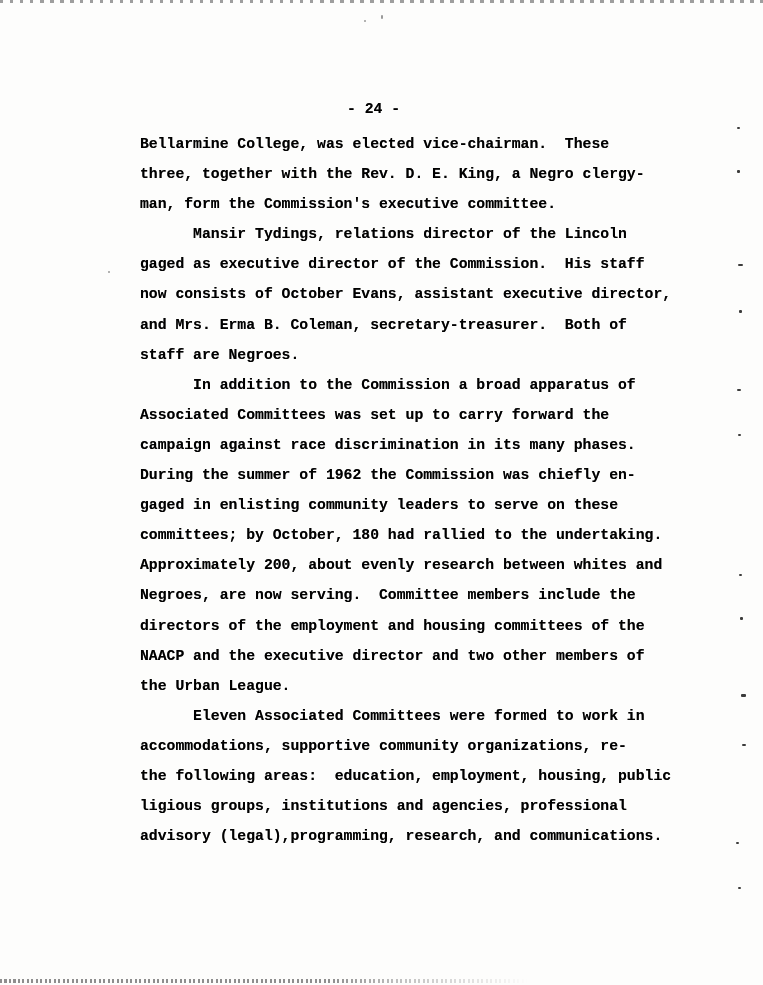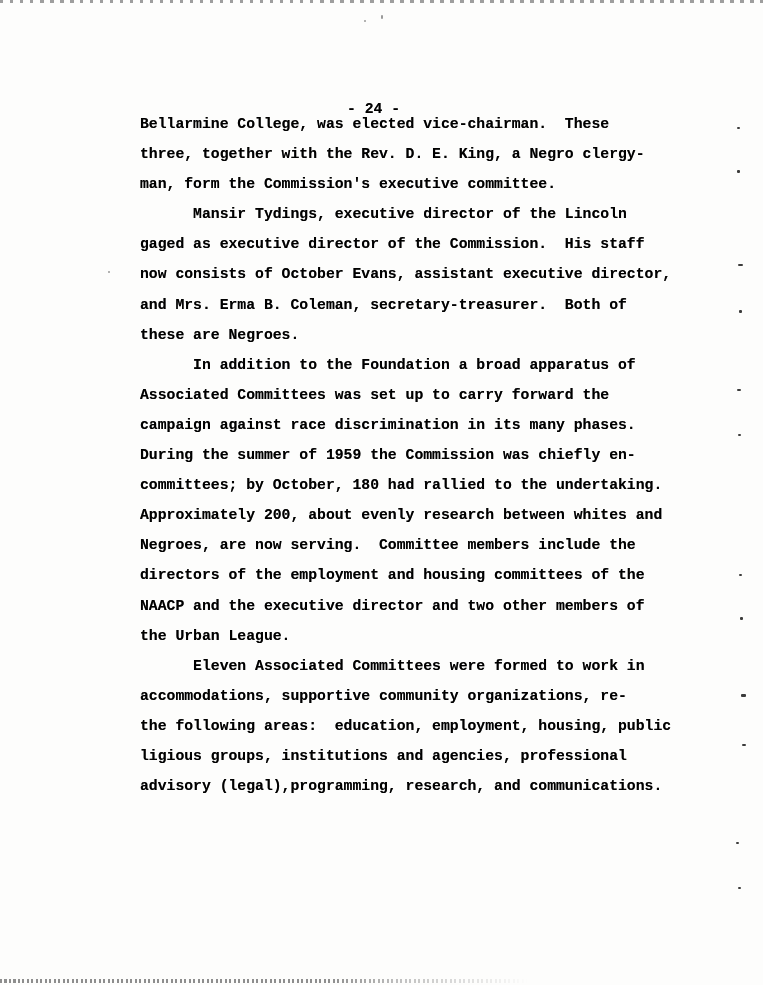--- a/index.html
+++ b/index.html
@@ -38,21 +38,21 @@
     top: 101px;
     left: 347px;
     font-size: 14.75px;
     font-weight: bold;
     white-space: pre;
     letter-spacing: 0;
     text-shadow: 0 0 0.4px rgba(20,20,20,0.55);
   }
   .text-block {
     position: absolute;
-    top: 109px;
+    top: 129px;
     left: 140px;
     width: 575px;
   }
   .text-line {
     font-size: 14.75px;
     font-weight: bold;
     line-height: 30.1px;
     height: 30.1px;
     white-space: pre;
     letter-spacing: 0;
@@ -71,29 +71,30 @@
 <div class="page">
 
   <div class="edge-dots-top"></div>
 
   <div class="page-number">- 24 -</div>
 
   <div class="text-block">
     <div class="text-line">Bellarmine College, was elected vice-chairman.  These</div>
     <div class="text-line">three, together with the Rev. D. E. King, a Negro clergy-</div>
     <div class="text-line">man, form the Commission's executive committee.</div>
-    <div class="text-line">      Mansir Tydings, executive director of the Lincoln</div>
+    <div class="text-line">      Mansir Tydings, relations director of the Lincoln</div>
     <div class="text-line">gaged as executive director of the Commission.  His staff</div>
     <div class="text-line">now consists of October Evans, assistant executive director,</div>
     <div class="text-line">and Mrs. Erma B. Coleman, secretary-treasurer.  Both of</div>
-    <div class="text-line">these are Negroes.</div>
-    <div class="text-line">      In addition to the Foundation a broad apparatus of</div>
+    <div class="text-line">staff are Negroes.</div>
+    <div class="text-line">      In addition to the Commission a broad apparatus of</div>
     <div class="text-line">Associated Committees was set up to carry forward the</div>
     <div class="text-line">campaign against race discrimination in its many phases.</div>
-    <div class="text-line">During the summer of 1959 the Commission was chiefly en-</div>
+    <div class="text-line">During the summer of 1962 the Commission was chiefly en-</div>
+    <div class="text-line">gaged in enlisting community leaders to serve on these</div>
     <div class="text-line">committees; by October, 180 had rallied to the undertaking.</div>
     <div class="text-line">Approximately 200, about evenly research between whites and</div>
     <div class="text-line">Negroes, are now serving.  Committee members include the</div>
     <div class="text-line">directors of the employment and housing committees of the</div>
     <div class="text-line">NAACP and the executive director and two other members of</div>
     <div class="text-line">the Urban League.</div>
     <div class="text-line">      Eleven Associated Committees were formed to work in</div>
     <div class="text-line">accommodations, supportive community organizations, re-</div>
     <div class="text-line">the following areas:  education, employment, housing, public</div>
     <div class="text-line">ligious groups, institutions and agencies, professional</div>

